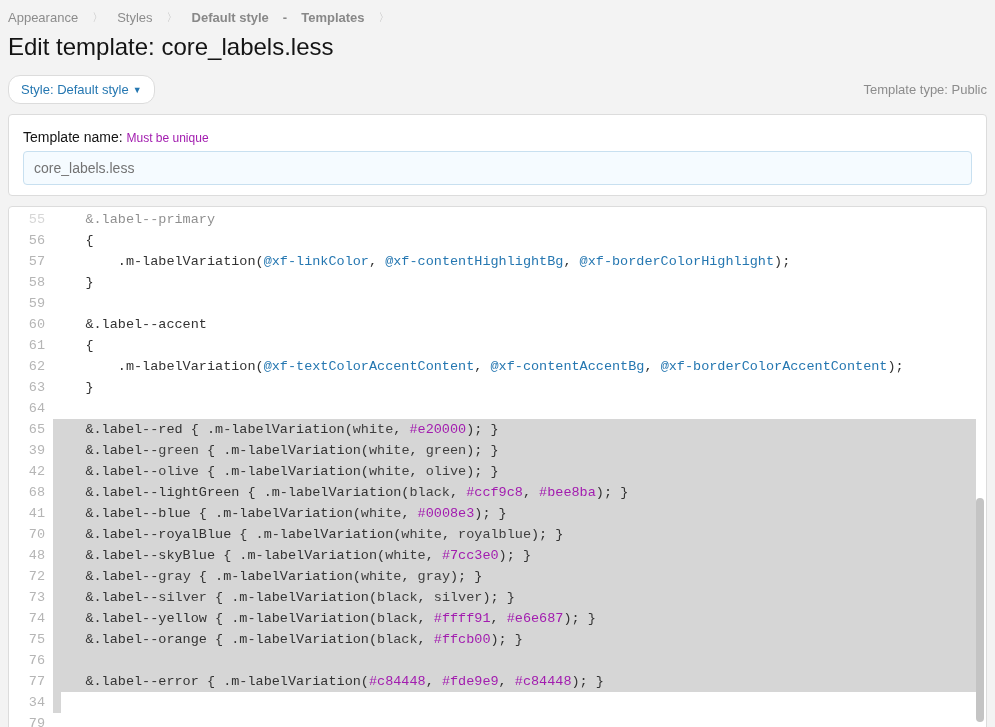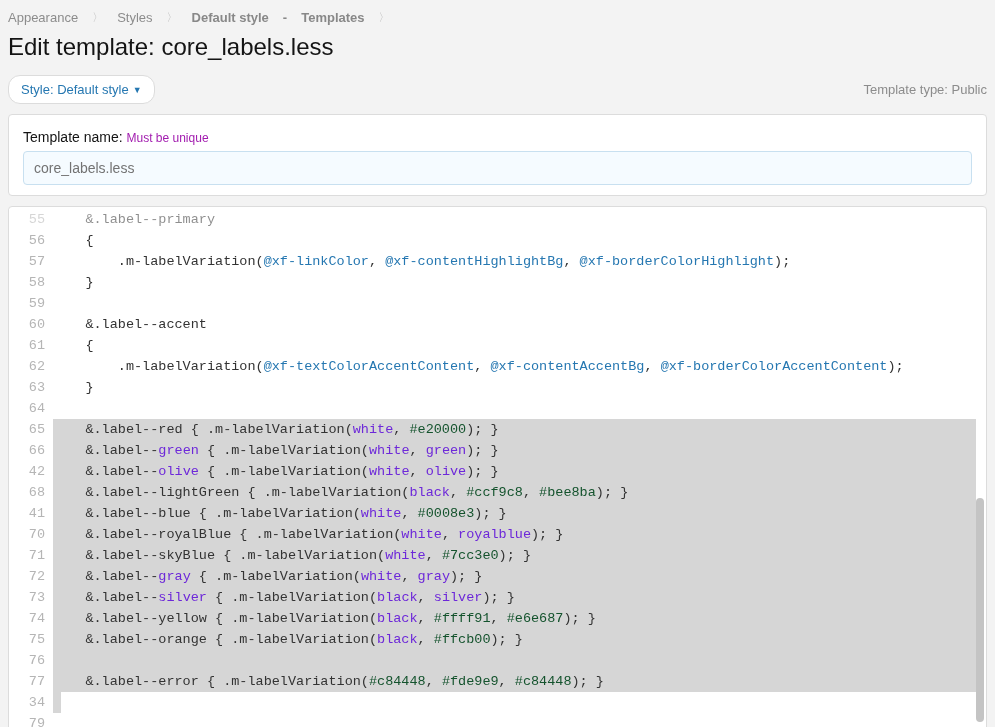--- a/index.html
+++ b/index.html
@@ -20,22 +20,22 @@
 .text-input { width: 100%; border: 1px solid #c8e0f0; background: #f5fbff; border-radius: 4px; padding: 8px 10px; font-size: 14px; color: #737373; outline: none; }
 .editor-panel { background: #fff; border: 1px solid #dcdcdc; border-radius: 4px; padding: 2px 0 0 0; position: relative; }
 .editor { display: flex; font-family: Consolas, 'Courier New', monospace; font-size: 13.5px; line-height: 21px; position: relative; overflow: hidden; }
 .gutter { width: 44px; text-align: right; padding: 0 8px 0 0; color: #b5b5b5; user-select: none; background: #fff; }
 .gutter .ln { height: 21px; }
 .code-area { flex: 1; position: relative; white-space: pre; color: #333; overflow: hidden; padding-right: 10px; }
 .code-line { height: 21px; position: relative; }
 .code-line.sel { background: #d6d6d6; }
 .code-line.sel-short::before { content: ''; position: absolute; left: 0; top: 0; width: 8px; height: 21px; background: #d6d6d6; }
 .tok-var { color: #2577b1; }
-.tok-const { color: #6d28d9; }
-.tok-num { color: #14532d; }
+.tok-const { color: #404040; }
+.tok-num { color: #a21caf; }
 .scrollbar { position: absolute; right: 2px; top: 2px; bottom: 2px; width: 8px; }
 .scroll-thumb { position: absolute; right: 0; width: 8px; background: #c4c4c4; border-radius: 4px; }
 </style>
 </head>
 <body>
 
 <div class="page">
   <div class="breadcrumbs">
     <span class="crumb">Appearance</span>
     <span class="chev">〉</span>
@@ -72,26 +72,26 @@
           <div class="ln">56</div>
           <div class="ln">57</div>
           <div class="ln">58</div>
           <div class="ln">59</div>
           <div class="ln">60</div>
           <div class="ln">61</div>
           <div class="ln">62</div>
           <div class="ln">63</div>
           <div class="ln">64</div>
           <div class="ln">65</div>
-          <div class="ln">66</div>
+          <div class="ln">39</div>
           <div class="ln">42</div>
           <div class="ln">68</div>
           <div class="ln">41</div>
           <div class="ln">70</div>
-          <div class="ln">71</div>
+          <div class="ln">48</div>
           <div class="ln">72</div>
           <div class="ln">73</div>
           <div class="ln">74</div>
           <div class="ln">75</div>
           <div class="ln">76</div>
           <div class="ln">77</div>
           <div class="ln">34</div>
           <div class="ln">79</div>
         </div>
       <div class="code-area" id="code"><div class="code-line" style="opacity: 0.55;">    &amp;.label--primary</div><div class="code-line">    {</div><div class="code-line">        .m-labelVariation(<span class="tok-var">@xf-linkColor</span>, <span class="tok-var">@xf-contentHighlightBg</span>, <span class="tok-var">@xf-borderColorHighlight</span>);</div><div class="code-line">    }</div><div class="code-line">&nbsp;</div><div class="code-line">    &amp;.label--accent</div><div class="code-line">    {</div><div class="code-line">        .m-labelVariation(<span class="tok-var">@xf-textColorAccentContent</span>, <span class="tok-var">@xf-contentAccentBg</span>, <span class="tok-var">@xf-borderColorAccentContent</span>);</div><div class="code-line">    }</div><div class="code-line">&nbsp;</div><div class="code-line sel">    &amp;.label--red { .m-labelVariation(<span class="tok-const">white</span>, <span class="tok-num">#e20000</span>); }</div><div class="code-line sel">    &amp;.label--<span class="tok-const">green</span> { .m-labelVariation(<span class="tok-const">white</span>, <span class="tok-const">green</span>); }</div><div class="code-line sel">    &amp;.label--<span class="tok-const">olive</span> { .m-labelVariation(<span class="tok-const">white</span>, <span class="tok-const">olive</span>); }</div><div class="code-line sel">    &amp;.label--lightGreen { .m-labelVariation(<span class="tok-const">black</span>, <span class="tok-num">#ccf9c8</span>, <span class="tok-num">#bee8ba</span>); }</div><div class="code-line sel">    &amp;.label--blue { .m-labelVariation(<span class="tok-const">white</span>, <span class="tok-num">#0008e3</span>); }</div><div class="code-line sel">    &amp;.label--royalBlue { .m-labelVariation(<span class="tok-const">white</span>, <span class="tok-const">royalblue</span>); }</div><div class="code-line sel">    &amp;.label--skyBlue { .m-labelVariation(<span class="tok-const">white</span>, <span class="tok-num">#7cc3e0</span>); }</div><div class="code-line sel">    &amp;.label--<span class="tok-const">gray</span> { .m-labelVariation(<span class="tok-const">white</span>, <span class="tok-const">gray</span>); }</div><div class="code-line sel">    &amp;.label--<span class="tok-const">silver</span> { .m-labelVariation(<span class="tok-const">black</span>, <span class="tok-const">silver</span>); }</div><div class="code-line sel">    &amp;.label--yellow { .m-labelVariation(<span class="tok-const">black</span>, <span class="tok-num">#ffff91</span>, <span class="tok-num">#e6e687</span>); }</div><div class="code-line sel">    &amp;.label--orange { .m-labelVariation(<span class="tok-const">black</span>, <span class="tok-num">#ffcb00</span>); }</div><div class="code-line sel">&nbsp;</div><div class="code-line sel">    &amp;.label--error { .m-labelVariation(<span class="tok-num">#c84448</span>, <span class="tok-num">#fde9e9</span>, <span class="tok-num">#c84448</span>); }</div><div class="code-line sel-short">}</div><div class="code-line">&nbsp;</div></div>

